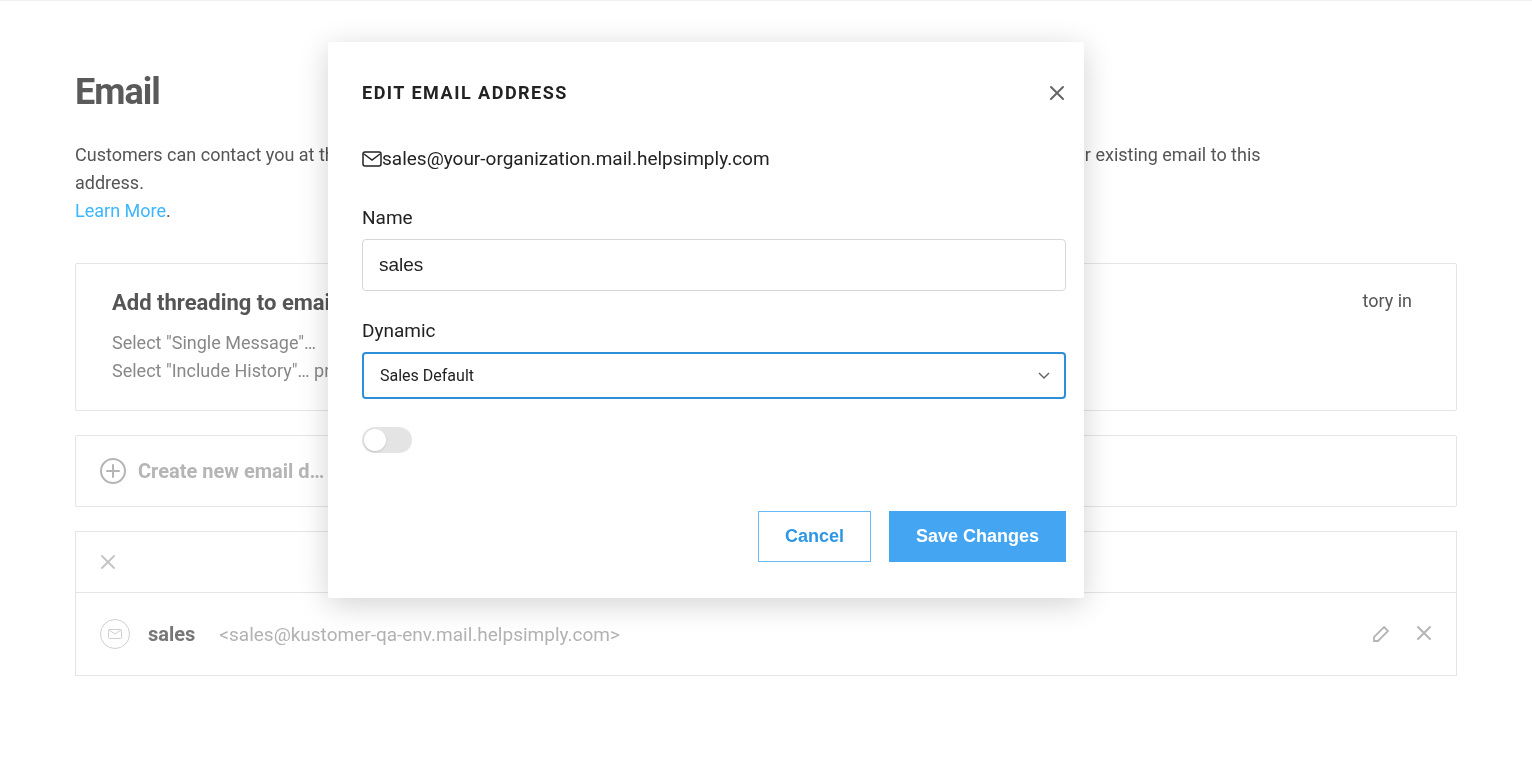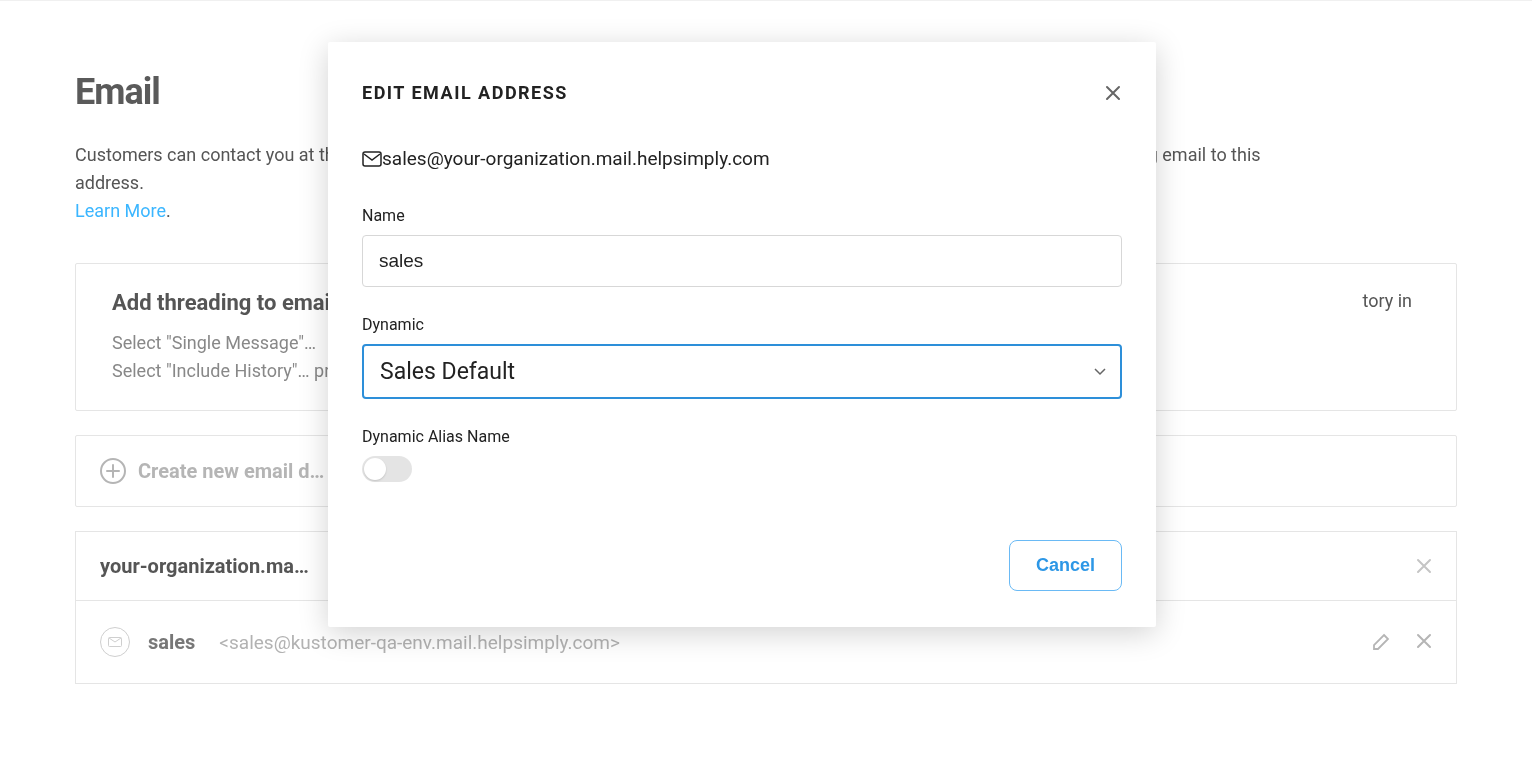--- a/index.html
+++ b/index.html
@@ -86,58 +86,58 @@
   }
   .email-name { font-size: 20px; font-weight: 700; color: #777; }
   .email-addr { font-size: 19px; color: #b2b2b2; margin-left: 6px; }
   .row-actions { margin-left: auto; display: flex; gap: 26px; color: #b5b5b5; }
 
   
   .modal {
     position: absolute;
     top: 42px;
     left: 328px;
-    width: 828px;
+    width: 756px;
     background: #fff;
     box-shadow: 0 6px 30px rgba(0,0,0,0.18);
     border-radius: 2px;
-    padding: 40px 34px 36px 34px;
+    padding: 40px 18px 36px 34px;
   }
   .modal-header {
     display: flex; justify-content: space-between; align-items: center;
     margin-bottom: 44px;
   }
   .modal-title {
     font-size: 18px; font-weight: 700; letter-spacing: 1.5px; color: #222;
   }
   .close-x { color: #666; cursor: pointer; }
   .modal-email-row {
     display: flex; align-items: center; 
     font-size: 19px; color: #222; margin-bottom: 36px;
   }
-  .field-label { font-size: 16px; color: #222; margin-bottom: 10px; display: block; }
+  .field-label { font-size: 19px; color: #222; margin-bottom: 10px; display: block; }
   .text-input {
     width: 100%;
     border: 1px solid #d7d7d7;
     border-radius: 4px;
     padding: 14px 16px;
     font-size: 19px;
     color: #222;
     margin-bottom: 28px;
   }
   .select-wrap {
     position: relative;
     margin-bottom: 28px;
   }
   .select-input {
     width: 100%;
     border: 2px solid #2d8fd9;
     border-radius: 4px;
     padding: 12px 16px;
-    font-size: 23px;
+    font-size: 16px;
     color: #222;
     background: #fff;
   }
   .select-caret {
     position: absolute; right: 16px; top: 50%; transform: translateY(-50%);
     color: #666; pointer-events: none;
   }
   .field-help {
     font-size: 18px; color: #777; line-height: 1.5; margin-bottom: 14px;
   }
@@ -148,21 +148,21 @@
   .toggle-knob {
     width: 22px; height: 22px; background: #fff; border-radius: 50%;
     position: absolute; top: 2px; left: 2px;
     box-shadow: 0 1px 2px rgba(0,0,0,.15);
   }
   .modal-footer {
     display: flex; justify-content: flex-end; gap: 18px; margin-top: 58px;
   }
   .btn {
     padding: 14px 26px; font-size: 18px; font-weight: 700;
-    border-radius: 8px; cursor: pointer;
+    border-radius: 0; cursor: pointer;
   }
   .btn-secondary {
     background: #fff; border: 1px solid #6abaf5; color: #2d97e6;
   }
   .btn-primary {
     background: #44a6f2; border: 1px solid #44a6f2; color: #fff;
   }
   svg { display: block; }
 </style>
 </head>
@@ -189,21 +189,20 @@
   <div class="create-row">
     <span class="plus-circle">
       <svg width="14" height="14" viewBox="0 0 14 14">
           <path d="M7 1v12M1 7h12" stroke="currentColor" stroke-width="2" stroke-linecap="round"></path>
         </svg>
     </span>
     <span class="create-label">Create new email d…</span>
   </div>
 
   <div class="domain-header">
-    <span class="domain-title">your-organization.ma…</span>
     <span style="color:#c5c5c5;">
       <svg width="16" height="16" viewBox="0 0 16 16">
           <path d="M2 2l12 12M14 2L2 14" stroke="currentColor" stroke-width="2" stroke-linecap="round"></path>
         </svg>
     </span>
   </div>
 
   <div class="email-row">
     <span class="mail-circle">
       <svg width="14" height="10" viewBox="0 0 14 10">
@@ -254,21 +253,21 @@
   <label class="field-label">Dynamic</label>
   <div class="select-wrap">
     <div class="select-input">Sales Default</div>
     <span class="select-caret">
       <svg width="12" height="8" viewBox="0 0 12 8">
           <path d="M1 1l5 5 5-5" fill="none" stroke="currentColor" stroke-width="1.5"></path>
         </svg>
     </span>
   </div>
 
-  <label class="field-label">Dynamic Alias Name</label>
   <div class="toggle">
     <div class="toggle-knob"></div>
   </div>
 
   <div class="modal-footer">
     <button class="btn btn-secondary">Cancel</button>
+    <button class="btn btn-primary">Save Changes</button>
   </div>
 </div>
 
 </body></html>

